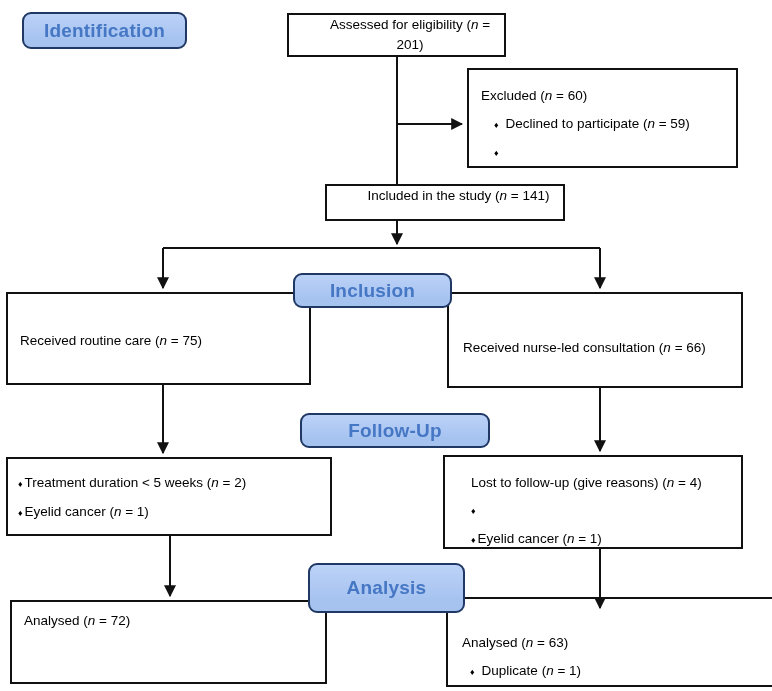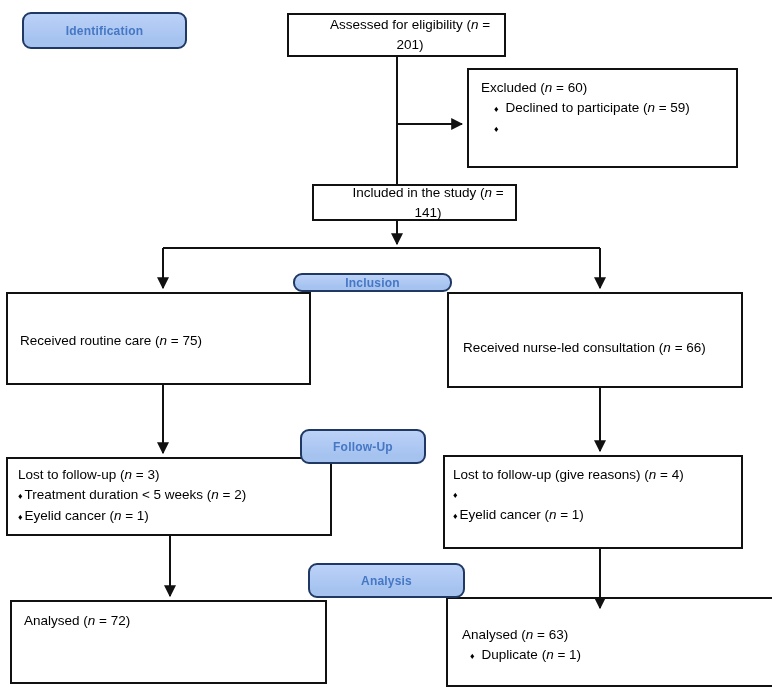--- a/index.html
+++ b/index.html
@@ -5,34 +5,34 @@
   html,body{margin:0;padding:0;background:#ffffff;}
   .canvas{
     position:relative;width:772px;height:691px;background:var(--background,#ffffff);
     font-family:"Liberation Sans",sans-serif;color:#000;overflow:hidden;
   }
   .box{
     position:absolute;box-sizing:border-box;background:#ffffff;
     border:2px solid var(--box-border,#111111);
     font-size:13.5px;line-height:20px;z-index:2;
   }
-  .box.center{display:flex;align-items:center;justify-content:center;text-align:center;padding-left:27px;}
-  .row{display:flex;align-items:baseline;}
+  .box.center{display:flex;align-items:flex-start;justify-content:center;text-align:center;padding-left:27px;}
+  .row{display:flex;align-items:baseline;margin-top:8px;}
   .glyph{font-size:9px;line-height:20px;}
   .bullet.spaced .glyph{margin-right:7px;}
   .bullet.tight .glyph{margin-right:2px;}
   .bullet.indent{margin-left:13px;}
   .bullet.indent-sm{margin-left:8px;}
   .badge{
     position:absolute;box-sizing:border-box;z-index:5;
     border:2px solid var(--stage-border,#1f3864);
     border-radius:9px;
     background:linear-gradient(180deg,#bcd2f7 0%,var(--stage-fill,#a6c3f0) 75%);
     display:flex;align-items:center;justify-content:center;
-    font-weight:bold;font-size:12px;letter-spacing:.2px;
+    font-weight:bold;font-size:19px;letter-spacing:.2px;
     color:var(--stage-text,#4677c4);
   }
   svg.connectors{position:absolute;left:0;top:0;z-index:4;pointer-events:none;}
   svg.connectors path,svg.connectors line{stroke:var(--connector,#111111);stroke-width:2;fill:none;}
 </style>
 </head>
 <body>
 
 <div class="canvas">
 
@@ -50,74 +50,71 @@
     <line x1="600" y1="248" x2="600" y2="288" marker-end="url(#arrow)"></line>
     <line x1="163" y1="385" x2="163" y2="453" marker-end="url(#arrow)"></line>
     <line x1="600" y1="388" x2="600" y2="451" marker-end="url(#arrow)"></line>
     <line x1="170" y1="536" x2="170" y2="596" marker-end="url(#arrow)"></line>
     <line x1="600" y1="549" x2="600" y2="608" marker-end="url(#arrow)"></line>
   </svg>
 
   <div class="badge" style="left:22px;top:12px;width:165px;height:37px">
     <span>Identification</span>
   </div>
-  <div class="badge" style="left:293px;top:273px;width:159px;height:19px">
+  <div class="badge" style="left:293px;top:273px;width:159px;height:35px">
     <span>Inclusion</span>
   </div>
-  <div class="badge" style="left:300px;top:429px;width:126px;height:35px">
+  <div class="badge" style="left:300px;top:413px;width:190px;height:35px">
     <span>Follow-Up</span>
   </div>
-  <div class="badge" style="left:308px;top:563px;width:157px;height:35px">
+  <div class="badge" style="left:308px;top:563px;width:157px;height:50px">
     <span>Analysis</span>
   </div>
 
   <div class="box center" style="left:287px;top:13px;width:219px;height:44px">
     <span>Assessed for eligibility (<i>n</i> = 201)</span>
   </div>
 
   <div class="box" style="left:467px;top:68px;width:271px;height:100px;padding:8px 12px">
     <div class="row">
       <span>Excluded (<i>n</i> = 60)</span>
     </div>
     <div class="row bullet spaced indent">
       <span class="glyph">♦</span>
       <span>Declined to participate (<i>n</i> = 59)</span>
     </div>
     <div class="row bullet spaced indent">
       <span class="glyph">♦</span>
     </div>
   </div>
 
-  <div class="box center" style="left:312px;top:184px;width:205px;height:37px">
+  <div class="box center" style="left:325px;top:184px;width:240px;height:37px">
     <span>Included in the study (<i>n</i> = 141)</span>
   </div>
 
   <div class="box" style="left:6px;top:292px;width:305px;height:93px;padding:37px 12px 0">
     <span>Received routine care (<i>n</i> = 75)</span>
   </div>
 
   <div class="box" style="left:447px;top:292px;width:296px;height:96px;padding:44px 14px 0">
     <span>Received nurse-led consultation (<i>n</i> = 66)</span>
   </div>
 
   <div class="box" style="left:6px;top:457px;width:326px;height:79px;padding:6px 10px">
-    <div class="row">
-      <span>Lost to follow-up (<i>n</i> = 3)</span>
-    </div>
     <div class="row bullet tight">
       <span class="glyph">♦</span>
       <span>Treatment duration &lt; 5 weeks (<i>n</i> = 2)</span>
     </div>
     <div class="row bullet tight">
       <span class="glyph">♦</span>
       <span>Eyelid cancer (<i>n</i> = 1)</span>
     </div>
   </div>
 
-  <div class="box" style="left:443px;top:455px;width:300px;height:94px;padding:8px 8px">
+  <div class="box" style="left:443px;top:455px;width:300px;height:94px;padding:8px 26px">
     <div class="row">
       <span>Lost to follow-up (give reasons) (<i>n</i> = 4)</span>
     </div>
     <div class="row bullet tight">
       <span class="glyph">♦</span>
     </div>
     <div class="row bullet tight">
       <span class="glyph">♦</span>
       <span>Eyelid cancer (<i>n</i> = 1)</span>
     </div>

